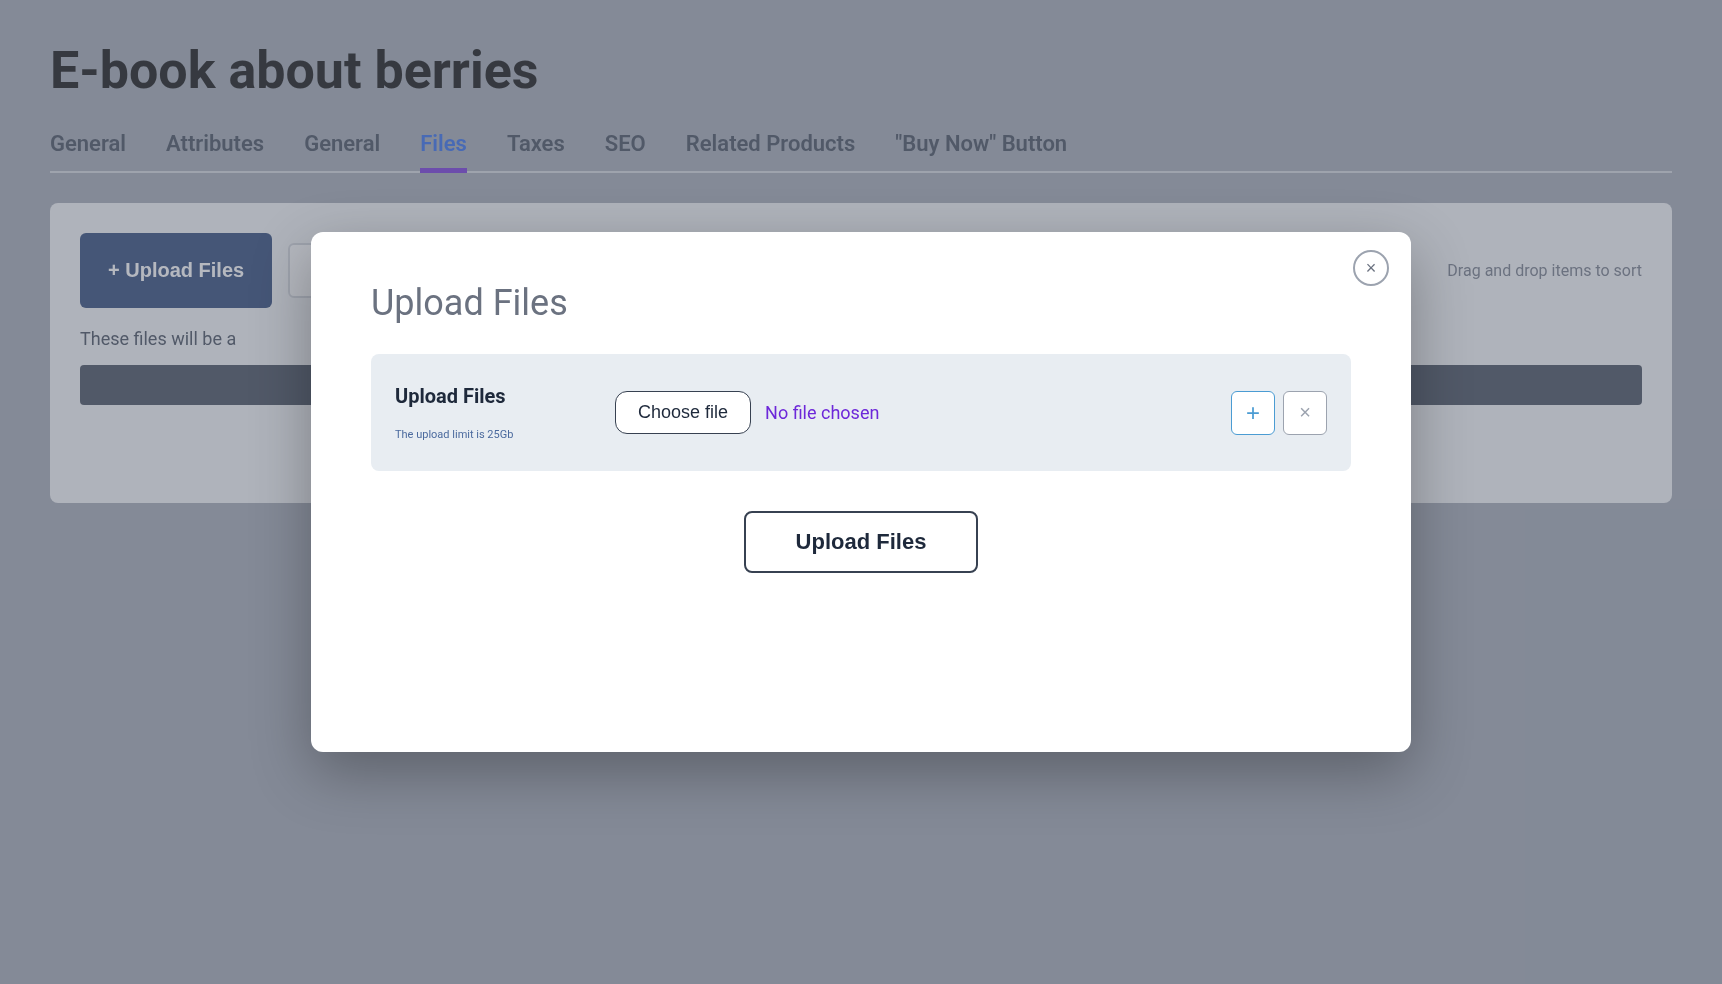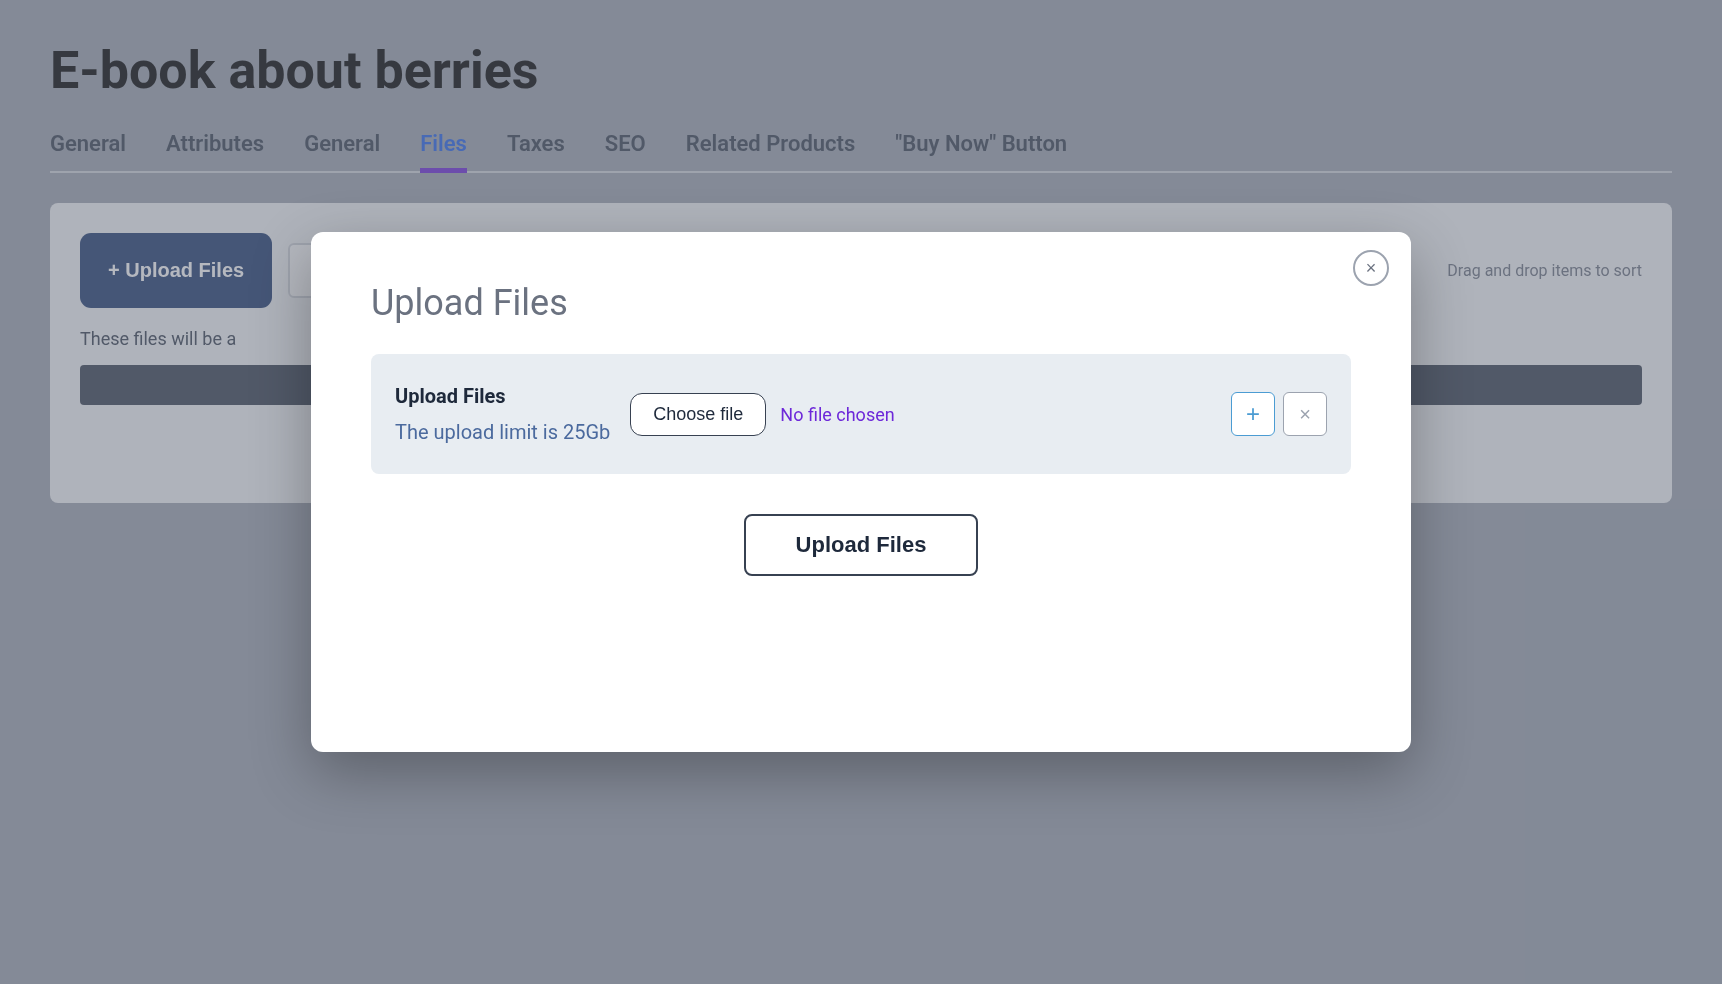--- a/index.html
+++ b/index.html
@@ -61,21 +61,21 @@
       display: flex;
       align-items: center;
       gap: 16px;
       margin-bottom: 20px;
     }
 
     .btn-upload-files {
       background: #1e3a6e;
       color: white;
       border: none;
-      border-radius: 11px;
+      border-radius: 6px;
       padding: 26px 28px;
       font-size: 20px;
       font-weight: 600;
       cursor: pointer;
       display: flex;
       align-items: center;
       gap: 8px;
     }
 
     .btn-delete {
@@ -169,23 +169,23 @@
       min-width: 200px;
     }
 
     .upload-row-label .label-title {
       font-size: 20px;
       font-weight: 700;
       color: #1e293b;
     }
 
     .upload-row-label .label-sub {
-      font-size: 20px;
+      font-size: 11px;
       color: #4b6a9e;
-      margin-top: 12px;
+      margin-top: 20px;
     }
 
     .file-input-wrapper {
       display: flex;
       align-items: center;
       gap: 14px;
       flex: 1;
     }
 
     .choose-file-btn {

